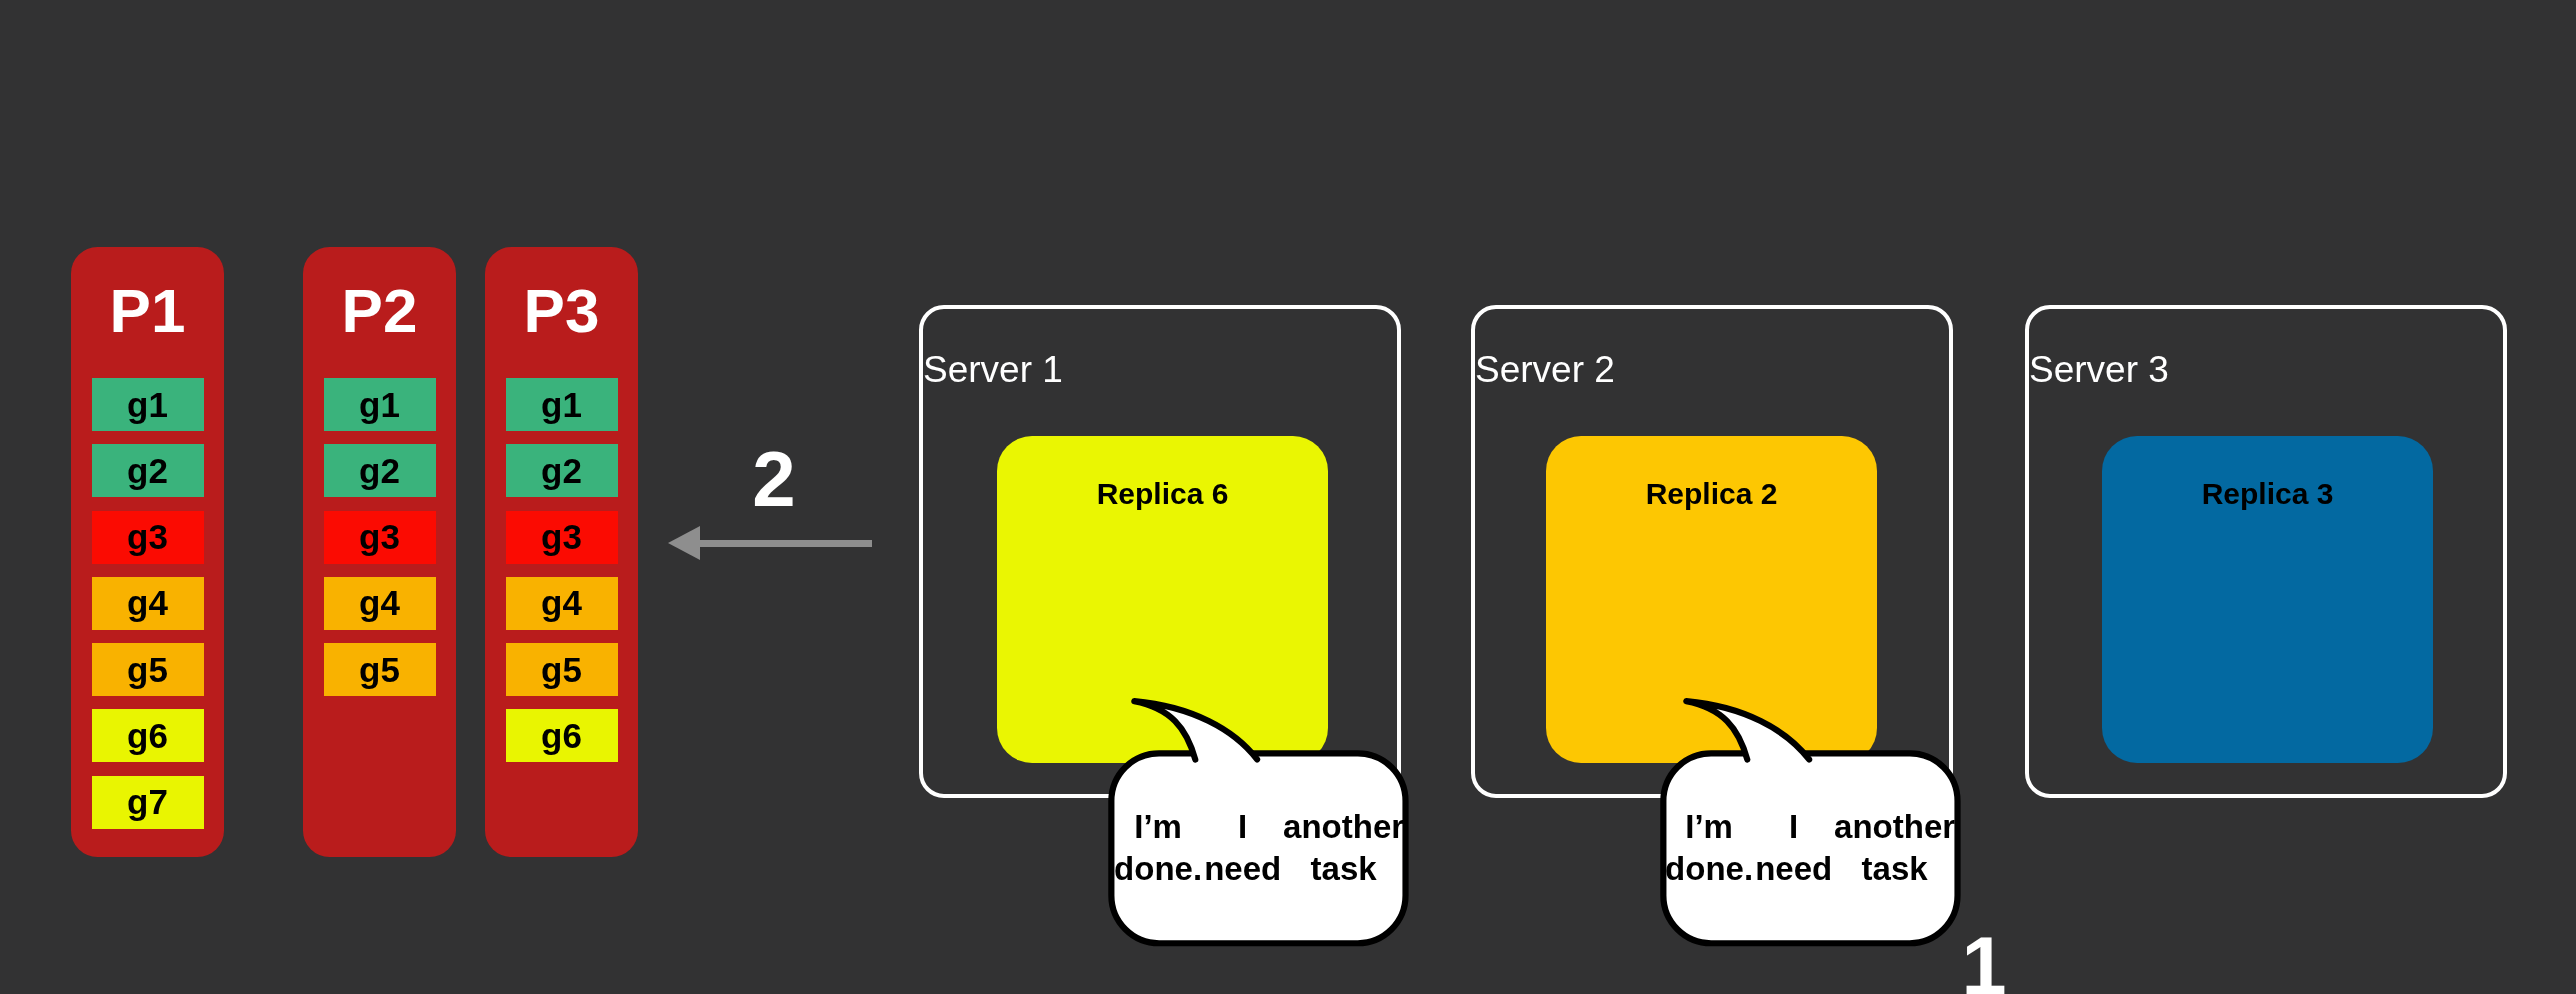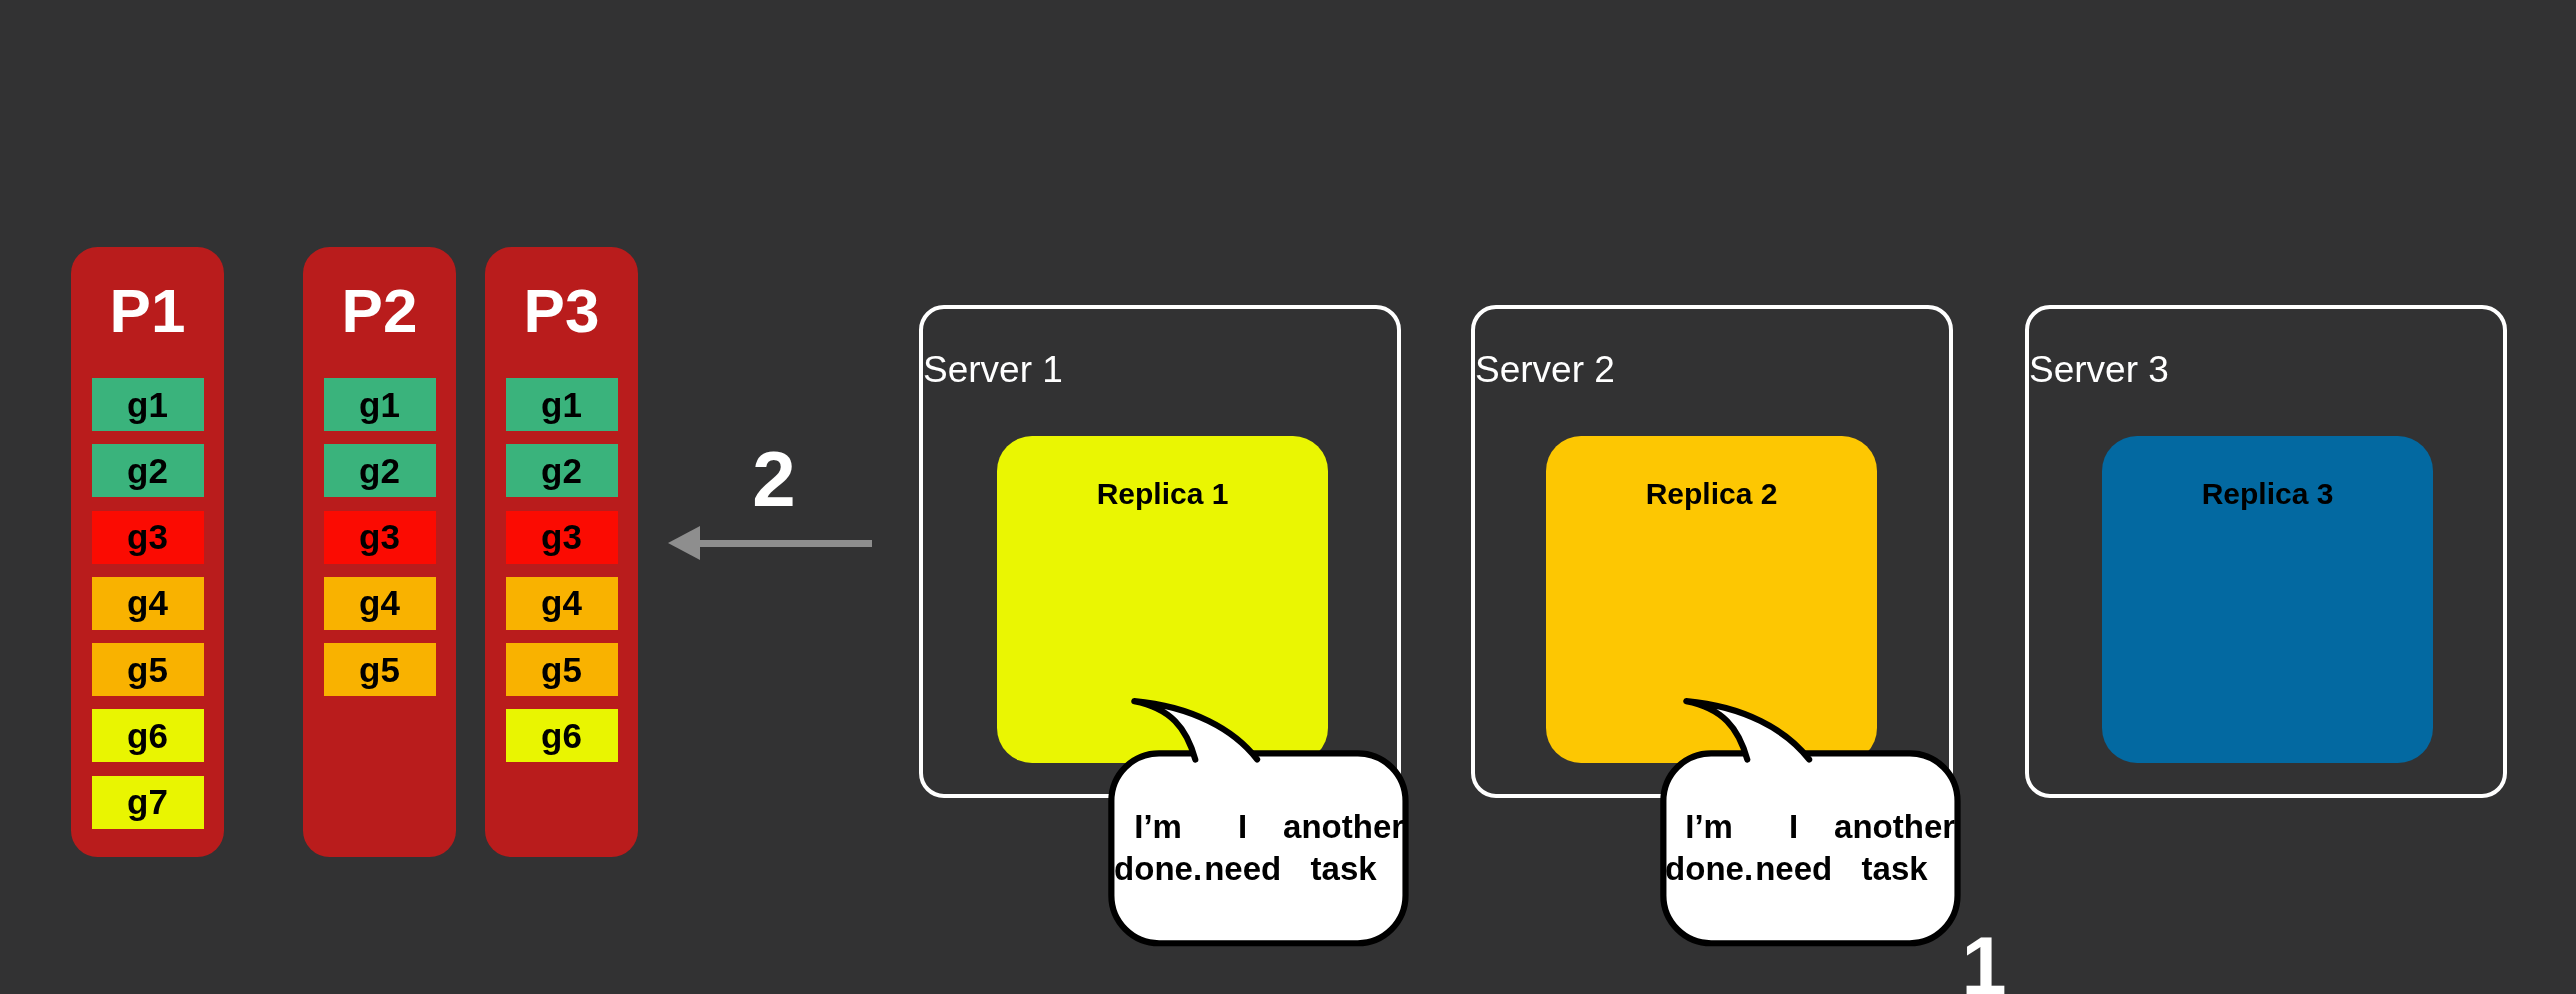--- a/index.html
+++ b/index.html
@@ -130,21 +130,21 @@
     <div class="server-label">Server 1</div>
   </div>
   <div class="server server-2">
     <div class="server-label">Server 2</div>
   </div>
   <div class="server server-3">
     <div class="server-label">Server 3</div>
   </div>
 
   <div class="replica replica-1" style="background: rgb(234, 246, 2);">
-    <div class="replica-label">Replica 1</div>
+    <div class="replica-label">Replica 6</div>
   </div>
   <div class="replica replica-2" style="background: rgb(253, 199, 2);">
     <div class="replica-label">Replica 2</div>
   </div>
   <div class="replica replica-3" style="background: #0369a1;">
     <div class="replica-label">Replica 3</div>
   </div>
 
   <svg class="bubble-svg bubble-svg-1" viewBox="0 0 360 300">
     <rect x="14" y="66" width="333" height="215" rx="54" fill="#ffffff" stroke="#000000" stroke-width="7"></rect>

